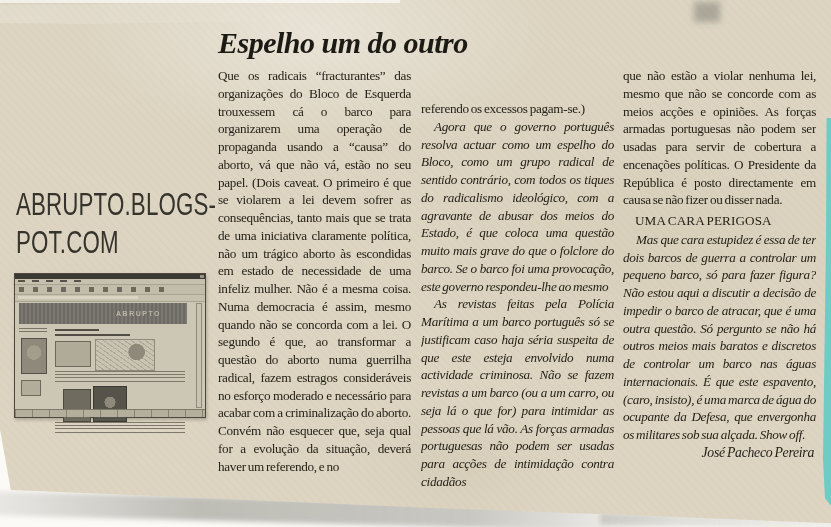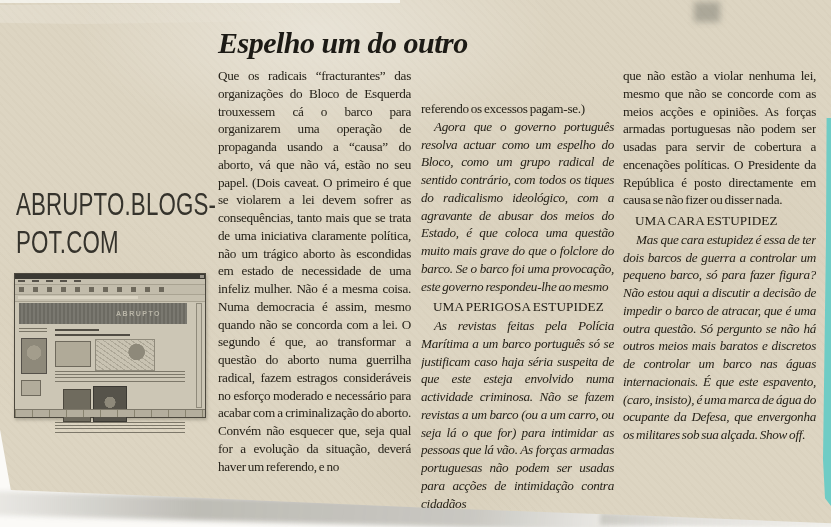--- a/index.html
+++ b/index.html
@@ -158,24 +158,24 @@
       <div class="t-taskbar"></div>
     </div>
 
     <div class="col col1">
       <p>Que os radicais “fracturantes” das organizações do Bloco de Esquerda trouxessem cá o barco para organizarem uma operação de propaganda usando a “causa” do aborto, vá que não vá, estão no seu papel. (Dois caveat. O primeiro é que se violarem a lei devem sofrer as consequências, tanto mais que se trata de uma iniciativa claramente política, não um trágico aborto às escondidas em estado de necessidade de uma infeliz mulher. Não é a mesma coisa. Numa democracia é assim, mesmo quando não se concorda com a lei. O segundo é que, ao transformar a questão do aborto numa guerrilha radical, fazem estragos consideráveis no esforço moderado e necessário para acabar com a criminalização do aborto. Convém não esquecer que, seja qual for a evolução da situação, deverá haver um referendo, e no</p>
     </div>
 
     <div class="col col2">
       <p>referendo os excessos pagam-se.)</p>
       <p class="para">Agora que o governo português resolva actuar como um espelho do Bloco, como um grupo radical de sentido contrário, com todos os tiques do radicalismo ideológico, com a agravante de abusar dos meios do Estado, é que coloca uma questão muito mais grave do que o folclore do barco. Se o barco foi uma provocação, este governo respondeu-lhe ao mesmo</p>
-      <h3 class="subhead">UMA PERIGOSA ESTUPIDEZ</h3>
       <p class="para">As revistas feitas pela Polícia Marítima a um barco português só se justificam caso haja séria suspeita de que este esteja envolvido numa actividade criminosa. Não se fazem revistas a um barco (ou a um carro, ou seja lá o que for) para intimidar as pessoas que lá vão. As forças armadas portuguesas não podem ser usadas para acções de intimidação contra cidadãos</p>
     </div>
 
     <div class="col col3">
       <p>que não estão a violar nenhuma lei, mesmo que não se concorde com as meios acções e opiniões. As forças armadas portuguesas não podem ser usadas para servir de cobertura a encenações políticas. O Presidente da República é posto directamente em causa se não fizer ou disser nada.</p>
-      <h3 class="subhead">UMA CARA ESTUPIDEZ</h3>
+      <h3 class="subhead">UMA CARA PERIGOSA</h3>
       <p class="para">Mas que cara estupidez é essa de ter dois barcos de guerra a controlar um pequeno barco, só para fazer figura? Não estou aqui a discutir a decisão de impedir o barco de atracar, que é uma outra questão. Só pergunto se não há outros meios mais baratos e discretos de controlar um barco nas águas internacionais. É que este espavento, (caro, insisto), é uma marca de água do ocupante da Defesa, que envergonha os militares sob sua alçada. Show off.</p>
+      <p class="signature">José Pacheco Pereira</p>
     </div>
 
   </div>
 </div>
 
 </body></html>

